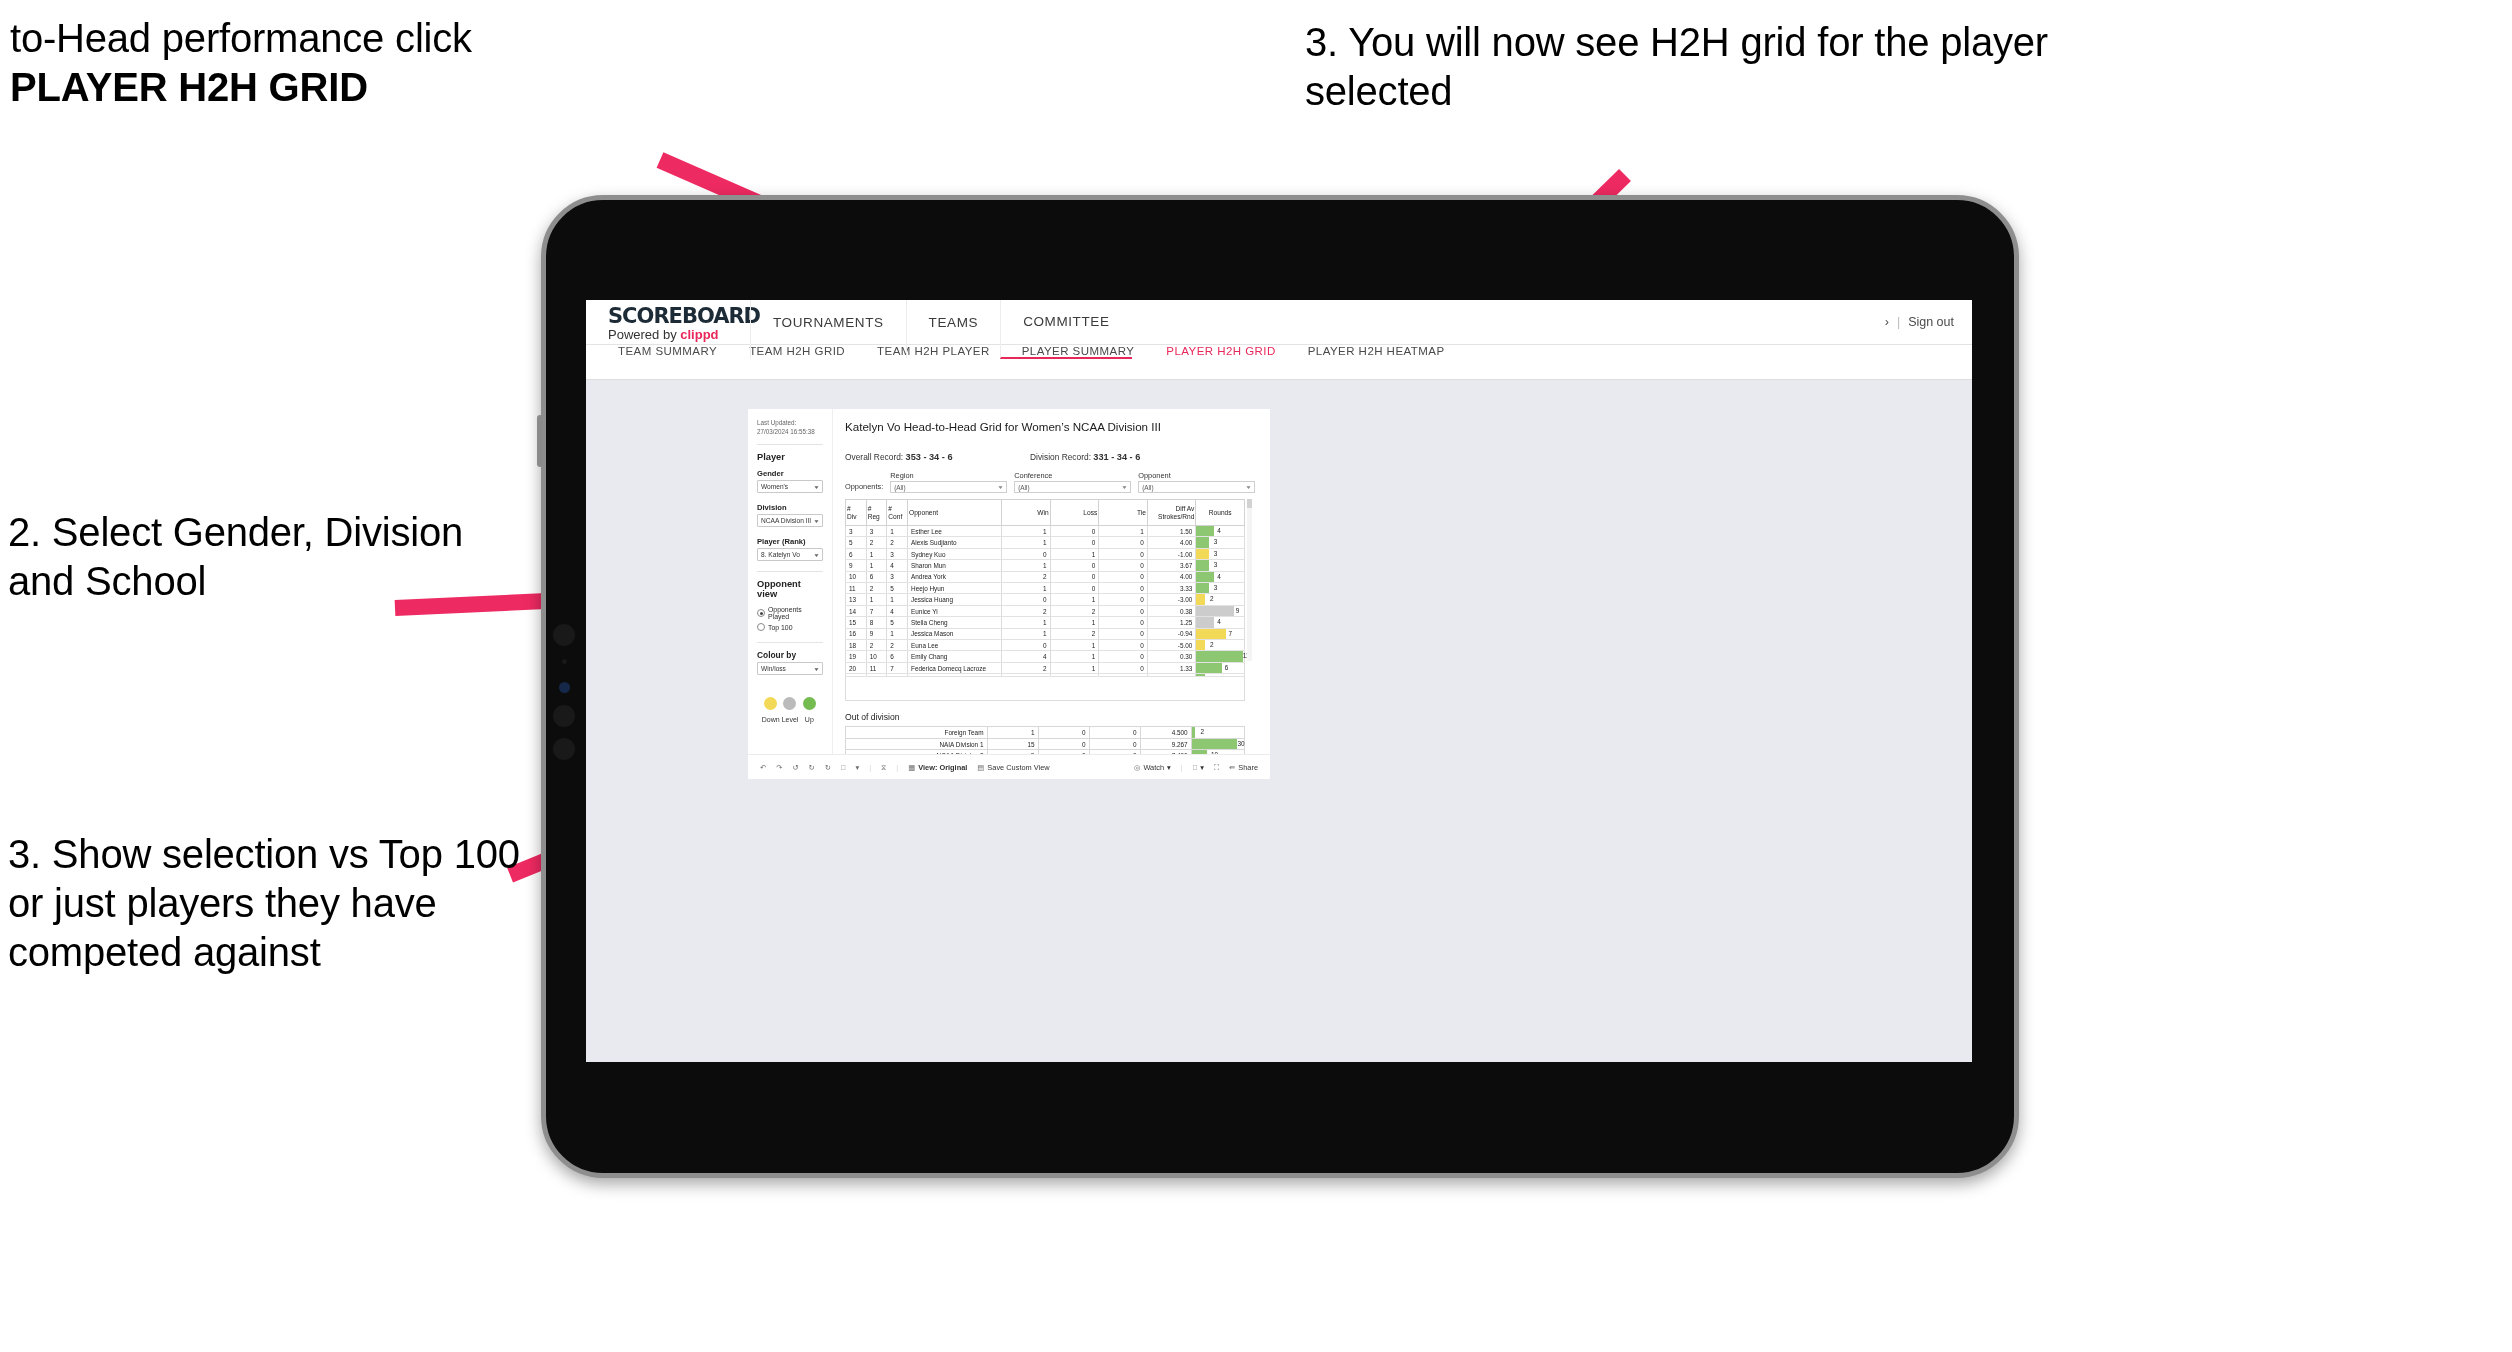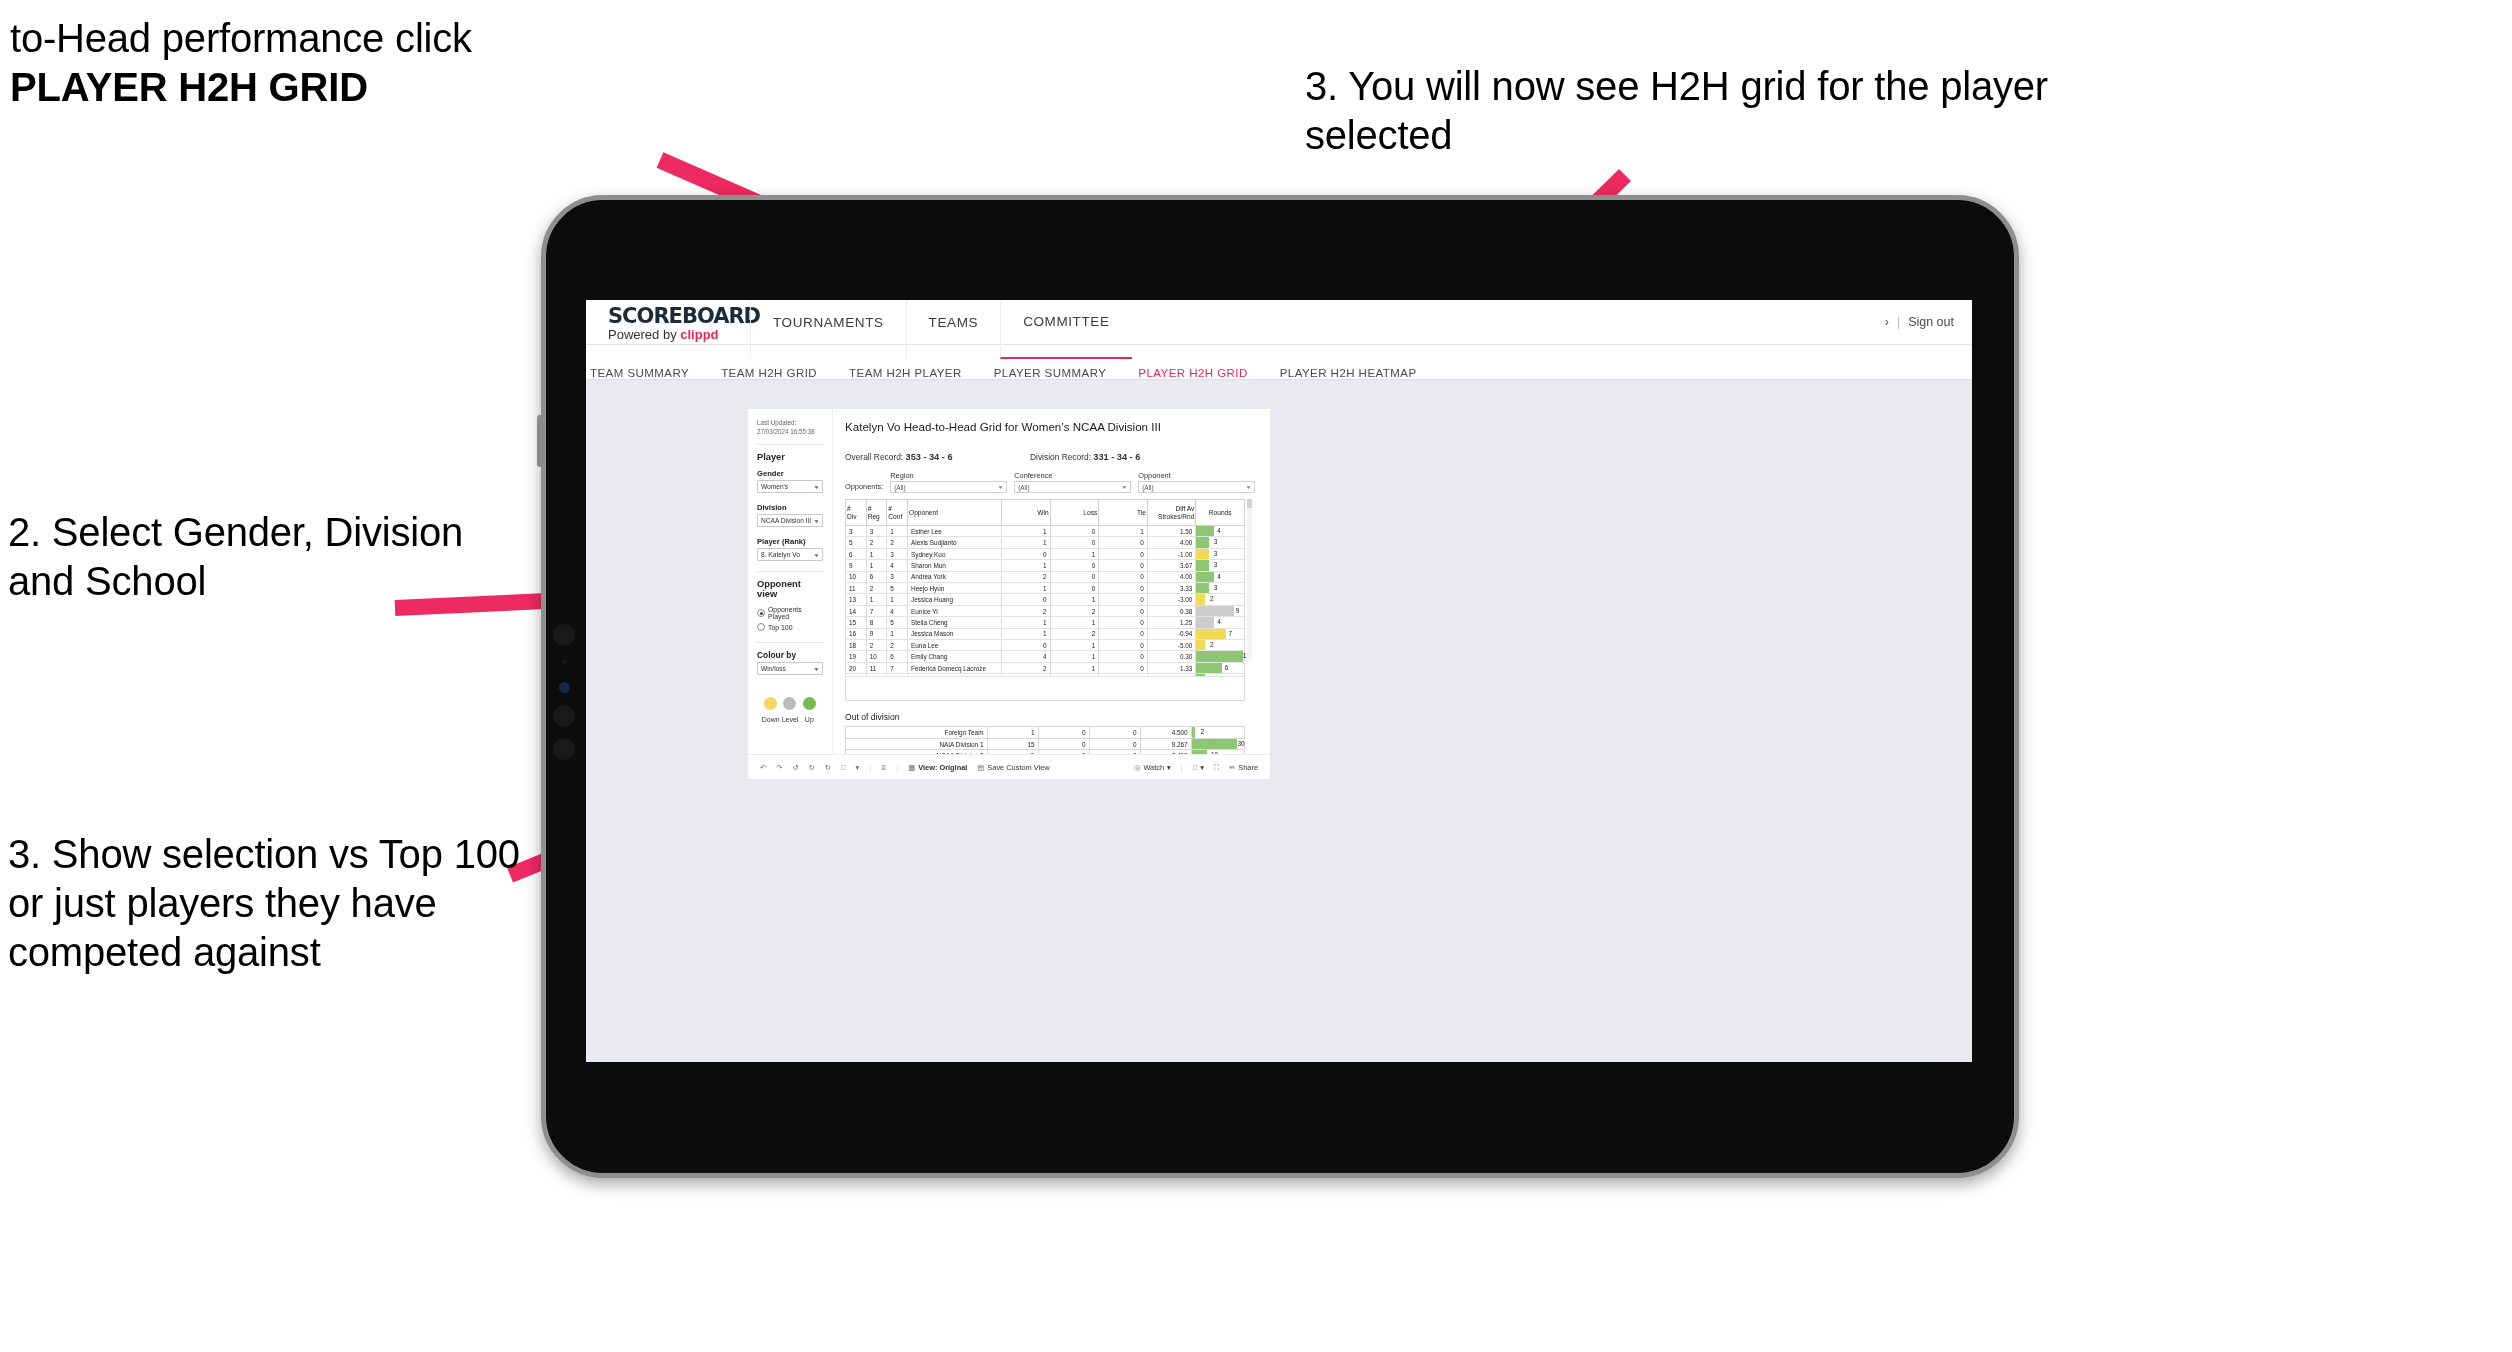--- a/index.html
+++ b/index.html
@@ -17,21 +17,21 @@
     color:#000;
     font-size:40px;
     line-height:1.22;
     letter-spacing:-0.2px;
     font-family:"Liberation Sans", sans-serif;
   }
   .callout b{font-weight:bold;}
   #callout-1{left:10px;top:14px;width:740px;}
   #callout-2{left:8px;top:508px;width:520px;}
   #callout-3{left:8px;top:830px;width:540px;}
-  #callout-4{left:1305px;top:18px;width:800px;margin-top:44px;}
+  #callout-4{left:1305px;top:18px;width:800px;}
 
   
   .arrow-svg{position:absolute;left:0;top:0;width:2512px;height:1352px;pointer-events:none;}
 
   
   #tablet{
     position:absolute;
     left:541px;top:195px;
     width:1478px;height:983px;
     background:#0c0c0c;
@@ -72,22 +72,22 @@
     display:flex;align-items:center;height:100%;
     border-left:1px solid #ededed;
   }
   .topnav .item.active{border-bottom:2px solid #e8285a;}
   #topright{margin-left:auto;display:flex;align-items:center;gap:8px;padding-right:18px;
     font-size:12.5px;color:#4b4b4b;}
   #topright .sep{color:#bbb;}
 
   
   #subnav{
-    height:34px;background:#fff;display:flex;align-items:flex-end;
-    padding-left:4px;gap:32px;border-bottom:1px solid #dedede;
+    height:34px;background:#fff;display:flex;align-items:flex-start;
+    padding-left:32px;gap:32px;border-bottom:1px solid #dedede;
     font-size:11.5px;letter-spacing:.45px;color:#4a4a4a;
   }
   #subnav .tab.active{color:#e8285a;}
 
   
   #workspace{position:relative;height:684px;background:#e8eaef;}
   #viz{
     position:absolute;left:162px;top:29px;width:522px;height:370px;
     background:#fff;display:flex;
   }

